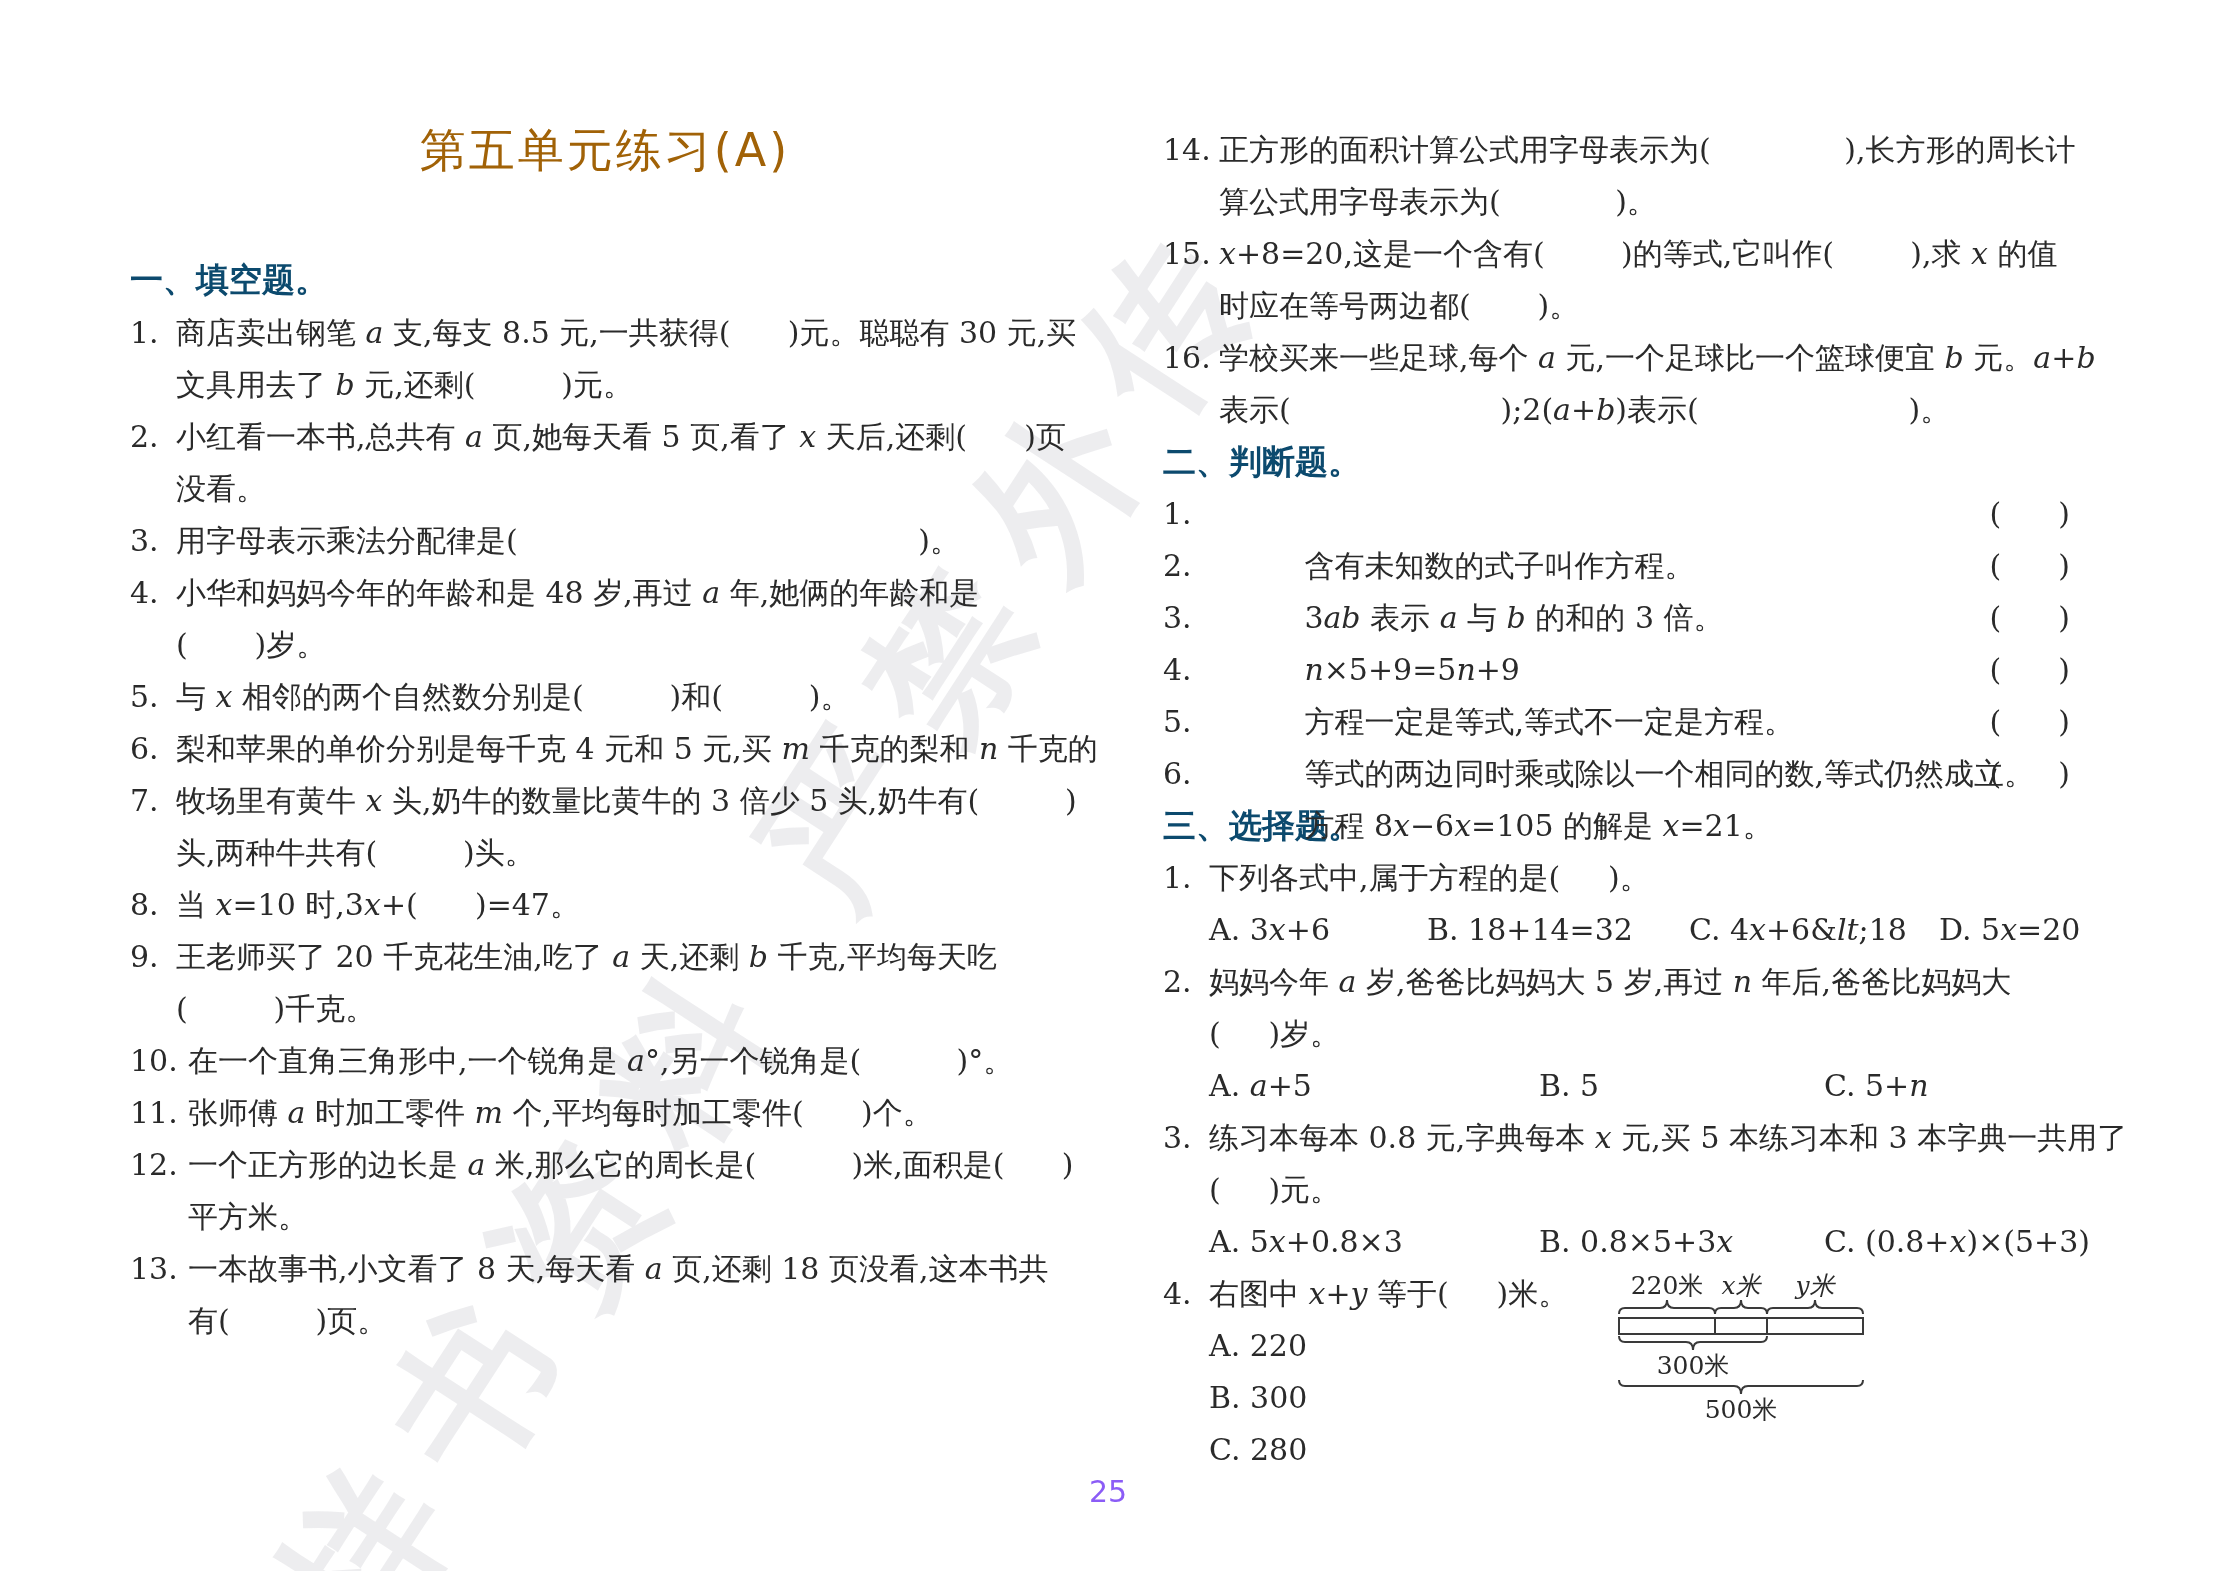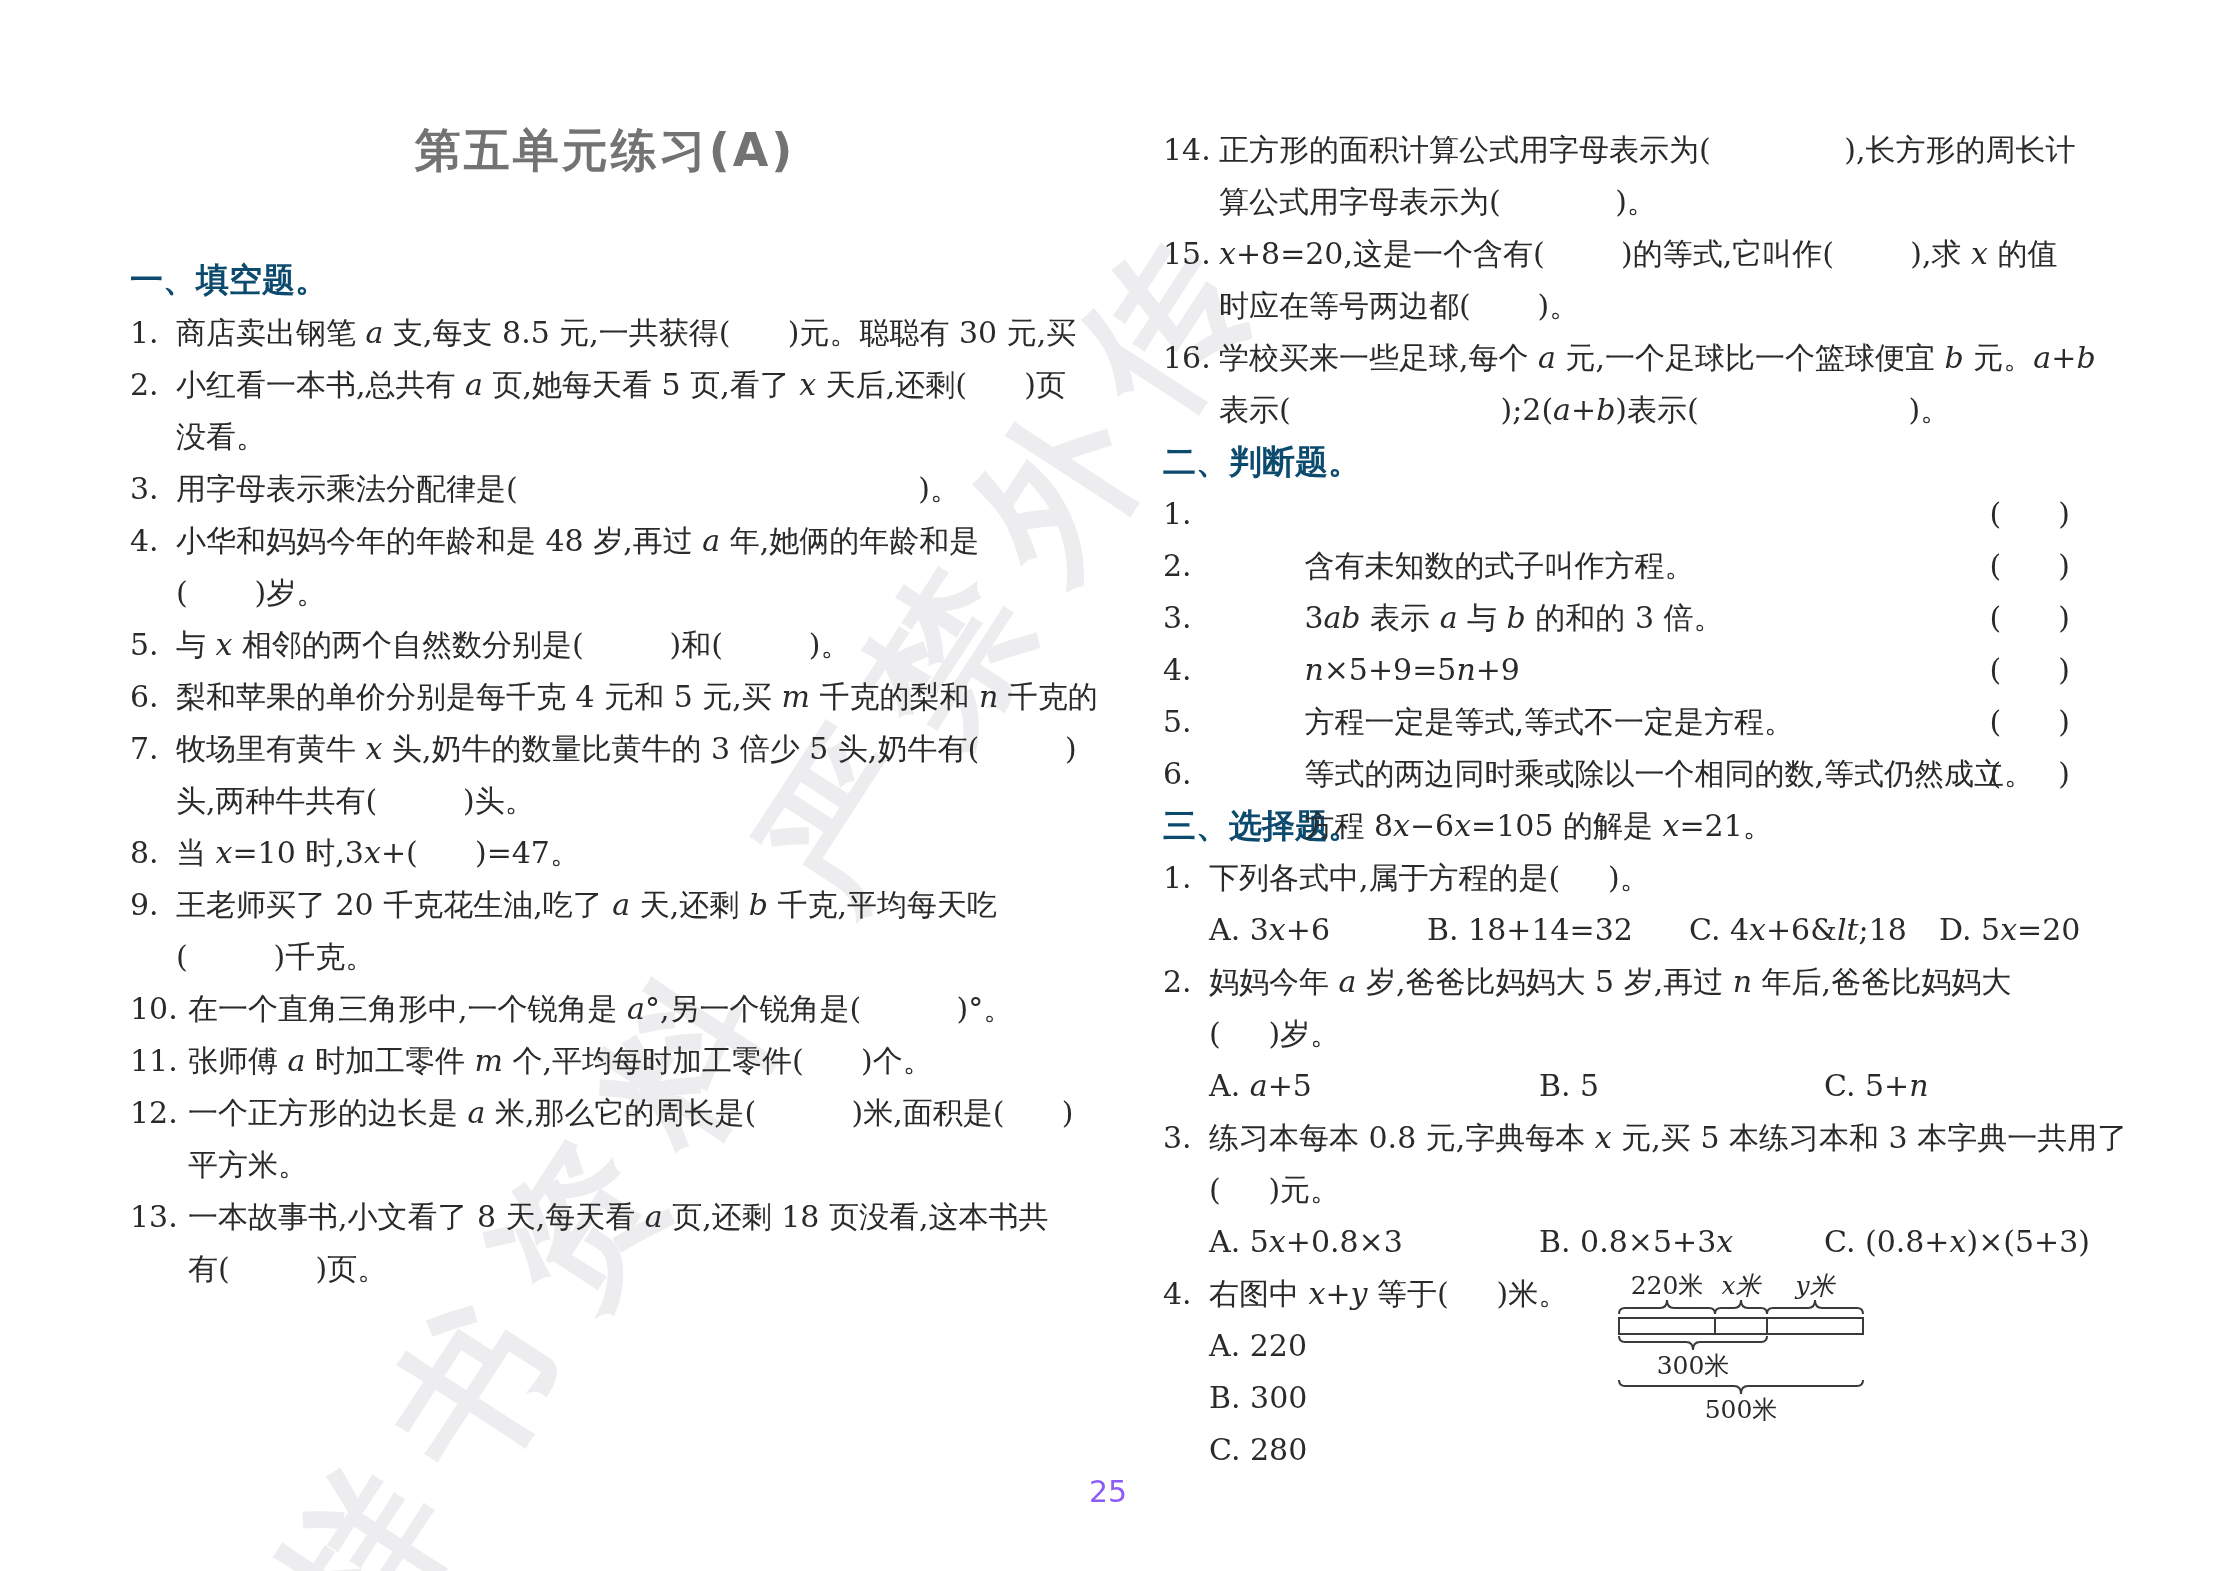--- a/index.html
+++ b/index.html
@@ -4,22 +4,22 @@
 <style>
   html,body{margin:0;padding:0;background:#e8e8e8;}
   .page{position:relative;width:2220px;height:1571px;background:#ffffff;overflow:hidden;
         font-family:"DejaVu Serif","Liberation Serif",serif;color:#2a2a2a;}
   .wm{position:absolute;left:235px;top:1565px;transform-origin:0 0;transform:rotate(-57deg);
       font-size:158px;letter-spacing:38px;font-weight:bold;white-space:nowrap;
       color:rgba(88,88,108,0.11);font-family:"DejaVu Sans","Liberation Sans",sans-serif;pointer-events:none;}
   .col{position:absolute;top:0;height:100%;}
   .col-left{left:130px;width:950px;}
   .col-right{left:1163px;width:957px;}
-  .title{position:absolute;top:120px;left:0;width:100%;text-align:center;font-size:46px;font-weight:bold;
-         color:#737373;font-family:"DejaVu Sans","Liberation Sans",sans-serif;letter-spacing:3px;}
+  .title{position:absolute;top:120px;left:0;width:100%;text-align:center;font-size:46px;font-weight:normal;
+         color:#a16207;font-family:"DejaVu Sans","Liberation Sans",sans-serif;letter-spacing:3px;}
   .sec{font-size:33px;font-weight:bold;color:#0c4a6e;
        font-family:"DejaVu Sans","Liberation Sans",sans-serif;}
   .sec-fill{position:absolute;top:254px;left:0;height:52px;line-height:52px;}
   .sec-line{height:52px;line-height:52px;}
   .flow{position:absolute;left:0;width:100%;}
   .flow-left{top:307px;}
   .flow-right{top:124px;}
   .line{height:52px;line-height:52px;font-size:30px;white-space:pre;}
   .item{position:relative;padding-left:46px;}
   .item.p58{padding-left:58px;}
@@ -46,20 +46,21 @@
   <div class="wm">样书资料 严禁外传</div>
 
   <div class="col col-left">
     <div class="title">第五单元练习(A)</div>
     <div class="sec sec-fill">一、填空题。</div>
 
     <div class="flow flow-left">
       <div class="item">
         <span class="num">1.</span>
         <div class="line">商店卖出钢笔 <i>a</i> 支,每支 8.5 元,一共获得(      )元。聪聪有 30 元,买</div>
+        <div class="line">文具用去了 <i>b</i> 元,还剩(         )元。</div>
       </div>
       <div class="item">
         <span class="num">2.</span>
         <div class="line">小红看一本书,总共有 <i>a</i> 页,她每天看 5 页,看了 <i>x</i> 天后,还剩(      )页</div>
         <div class="line">没看。</div>
       </div>
       <div class="item">
         <span class="num">3.</span>
         <div class="line">用字母表示乘法分配律是(                                          )。</div>
       </div>

